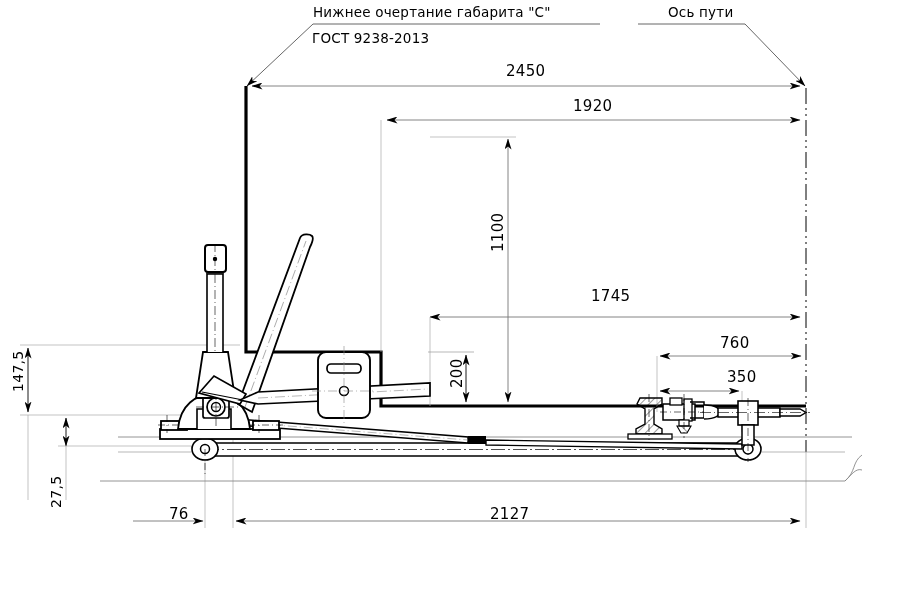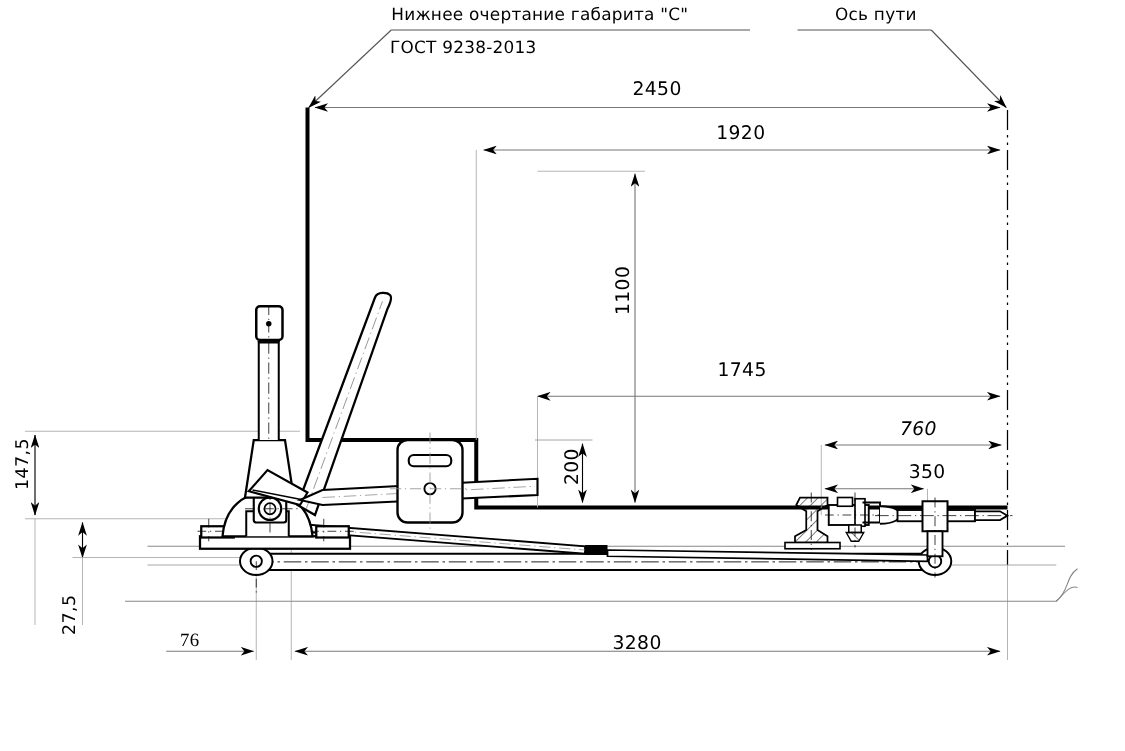--- a/index.html
+++ b/index.html
@@ -241,29 +241,29 @@
   <div style="position:absolute;left:312px;top:30px;" class="ttl">ГОСТ 9238-2013</div>
 
   <div style="position:absolute;left:668px;top:4px;" class="ttl">Ось пути</div>
 
   <div style="position:absolute;left:506px;top:62px;text-align:right;" class="dim">2450</div>
 
   <div style="position:absolute;left:573px;top:97px;" class="dim">1920</div>
 
   <div style="position:absolute;left:489px;top:252px;transform:rotate(-90deg);transform-origin:left top;" class="dim">1100</div>
 
-  <div style="position:absolute;left:574px;top:287px;text-align:center;" class="dim">1745</div>
+  <div style="position:absolute;left:591px;top:287px;text-align:center;" class="dim">1745</div>
 
   <div style="position:absolute;left:448px;top:388px;transform:rotate(-90deg);transform-origin:left top;" class="dim">200</div>
 
-  <div style="position:absolute;left:720px;top:334px;font-style:italic;" class="dim">760</div>
+  <div style="position:absolute;left:720px;top:334px;" class="dim">760</div>
 
   <div style="position:absolute;left:679px;top:368px;margin-left:48px;" class="dim">350</div>
 
   <div style="position:absolute;left:10px;top:392px;transform:rotate(-90deg);transform-origin:left top;" class="dimsm">147,5</div>
 
   <div style="position:absolute;left:48px;top:508px;transform:rotate(-90deg);transform-origin:left top;" class="dimsm">27,5</div>
 
-  <div style="position:absolute;left:144px;top:505px;font-family:Liberation Serif, serif;" class="dim">76</div>
-
-  <div style="position:absolute;left:490px;top:505px;" class="dim">3280</div>
+  <div style="position:absolute;left:169px;top:505px;" class="dim">76</div>
+
+  <div style="position:absolute;left:490px;top:505px;" class="dim">2127</div>
 
 </div>
 
 </body></html>

